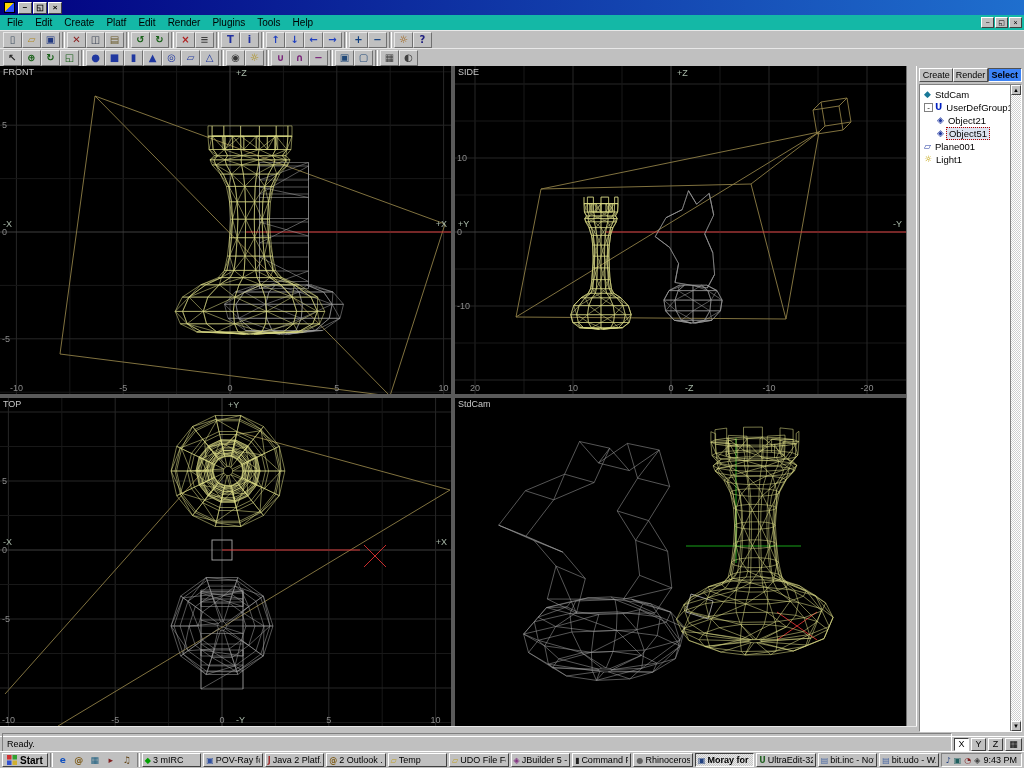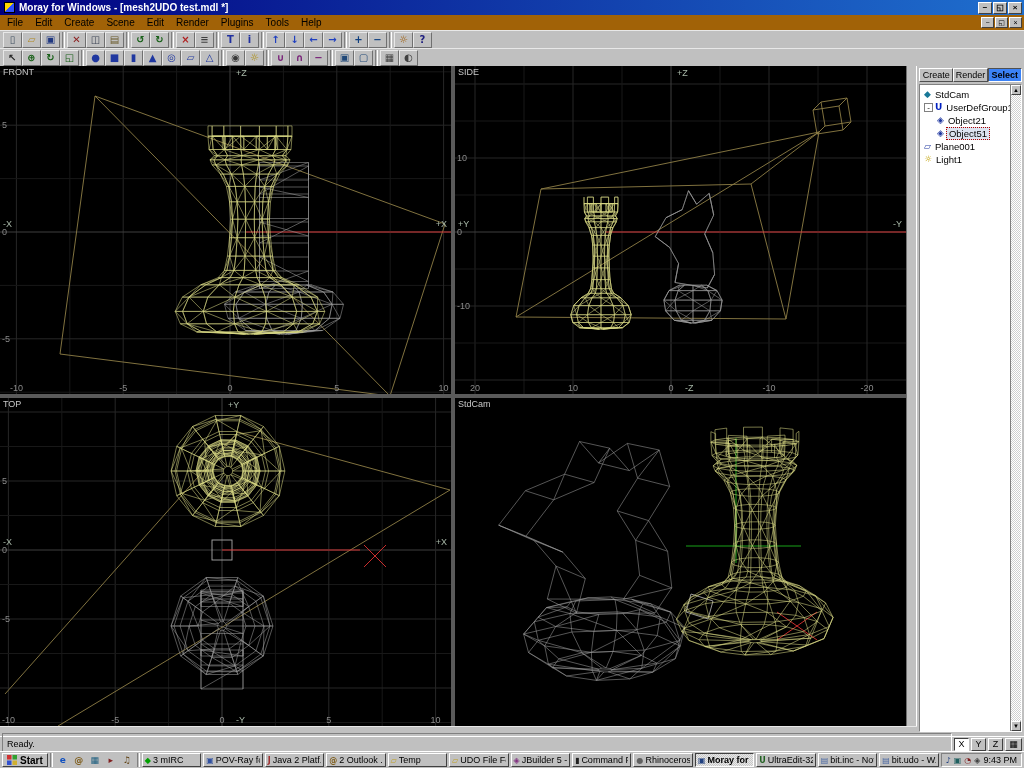--- a/index.html
+++ b/index.html
@@ -5,21 +5,21 @@
   *{box-sizing:border-box;margin:0;padding:0;user-select:none;}
   html,body{width:1024px;height:768px;overflow:hidden;}
   body{font-family:"Liberation Sans",sans-serif;background:#c0c0c0;position:relative;font-size:11px;color:#000;}
   .abs{position:absolute;}
   
   #titlebar{left:0;top:0;width:1024px;height:15px;background:linear-gradient(90deg,#010080,#1f6fce);display:flex;align-items:center;padding:0 2px;}
   .app-icon{width:11px;height:11px;margin:0 2px;background:linear-gradient(135deg,#ffd700 45%,#3050ff 45%);border:1px solid #000;flex:none;}
   .title-text{flex:1;color:#fff;font-weight:bold;font-size:10px;padding-left:2px;white-space:nowrap;overflow:hidden;}
   .sysbtn{width:14px;height:12px;margin-left:1px;background:#c0c0c0;border:1px solid;border-color:#fff #404040 #404040 #fff;font-size:8px;line-height:10px;text-align:center;font-weight:bold;flex:none;}
   
-  #menubar{left:0;top:15px;width:1024px;height:15px;background:#a16207;display:flex;align-items:center;padding:0 1px;}
+  #menubar{left:0;top:15px;width:1024px;height:15px;background:#14b8a6;display:flex;align-items:center;padding:0 1px;}
   #menu-items{display:flex;}
   .menu-item{font-size:10px;padding:1px 6px 2px;}
   #menubar .spacer{flex:1;}
   .mdi-btn{width:13px;height:11px;margin-right:1px;background:#c0c0c0;border:1px solid;border-color:#fff #404040 #404040 #fff;font-size:7px;line-height:9px;text-align:center;flex:none;}
   
   .toolbar{left:0;width:1024px;height:18px;background:#c0c0c0;display:flex;align-items:center;padding:0 3px;border-top:1px solid #e8e8e8;}
   #toolbar1{top:30px;} #toolbar2{top:48px;}
   .tb-btn{width:19px;height:16px;background:#c0c0c0;border:1px solid;border-color:#e8e8e8 #707070 #707070 #e8e8e8;display:flex;align-items:center;justify-content:center;flex:none;}
   .tb-glyph{font-size:10px;line-height:10px;font-weight:bold;font-family:"DejaVu Sans",sans-serif;}
   .tb-sep{width:3px;height:16px;margin:0 2px;border-left:1px solid #808080;border-right:1px solid #fff;flex:none;}
@@ -63,32 +63,31 @@
   .task-icon{font-size:8px;flex:none;font-weight:bold;font-family:"DejaVu Sans",sans-serif;}
   .task-label{overflow:hidden;}
   #tray{height:14px;border:1px solid;border-color:#808080 #fff #fff #808080;display:flex;align-items:center;padding:0 4px;gap:3px;flex:none;font-size:9px;}
   .tray-icon{font-size:8px;font-weight:bold;font-family:"DejaVu Sans",sans-serif;}
 </style>
 </head>
 <body>
 
 <div id="titlebar" class="abs">
   <span class="app-icon"></span>
-  <span class="title-text">Moray for Windows - [mesh2UDO test.mdl *]</span>
   <span class="sysbtn">−</span>
   <span class="sysbtn">◱</span>
   <span class="sysbtn">×</span>
 </div>
 
 <div id="menubar" class="abs">
   <span id="menu-items">
       <span class="menu-item">File</span>
       <span class="menu-item">Edit</span>
       <span class="menu-item">Create</span>
-      <span class="menu-item">Scene</span>
+      <span class="menu-item">Platf</span>
       <span class="menu-item">Edit</span>
       <span class="menu-item">Render</span>
       <span class="menu-item">Plugins</span>
       <span class="menu-item">Tools</span>
       <span class="menu-item">Help</span>
     </span>
   <span class="spacer"></span>
   <span class="mdi-btn">−</span>
   <span class="mdi-btn">◱</span>
   <span class="mdi-btn">×</span>

